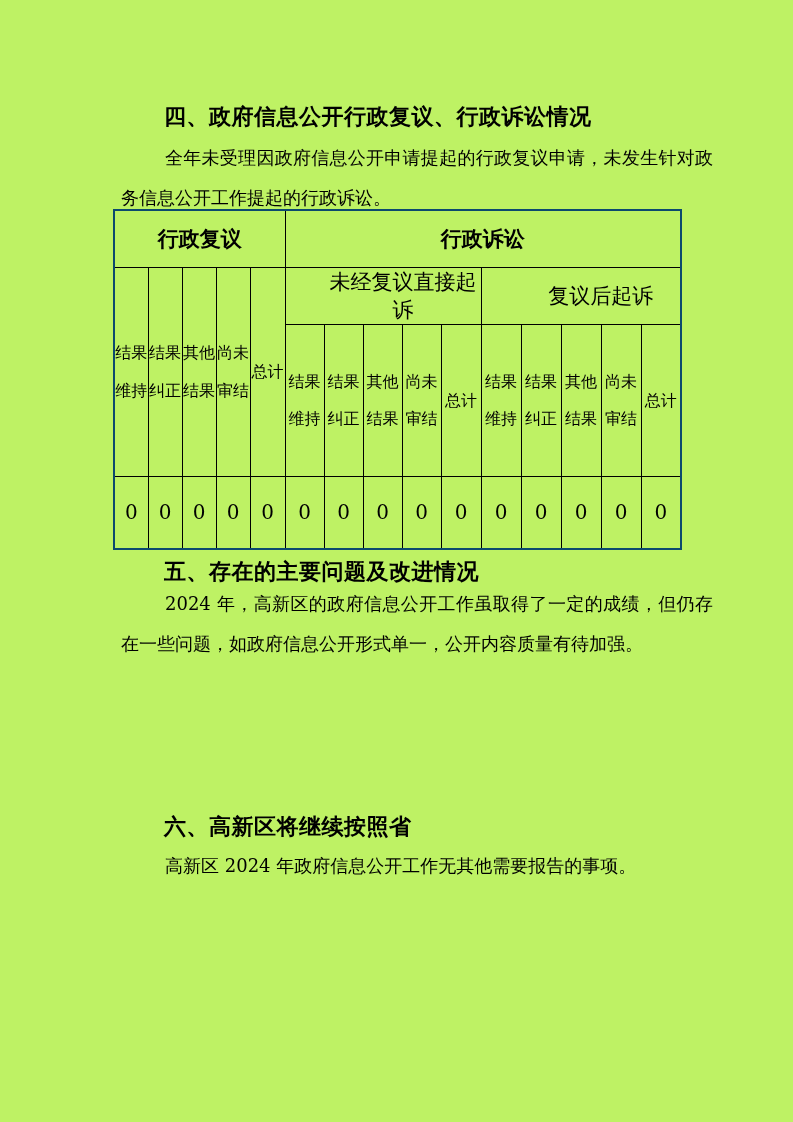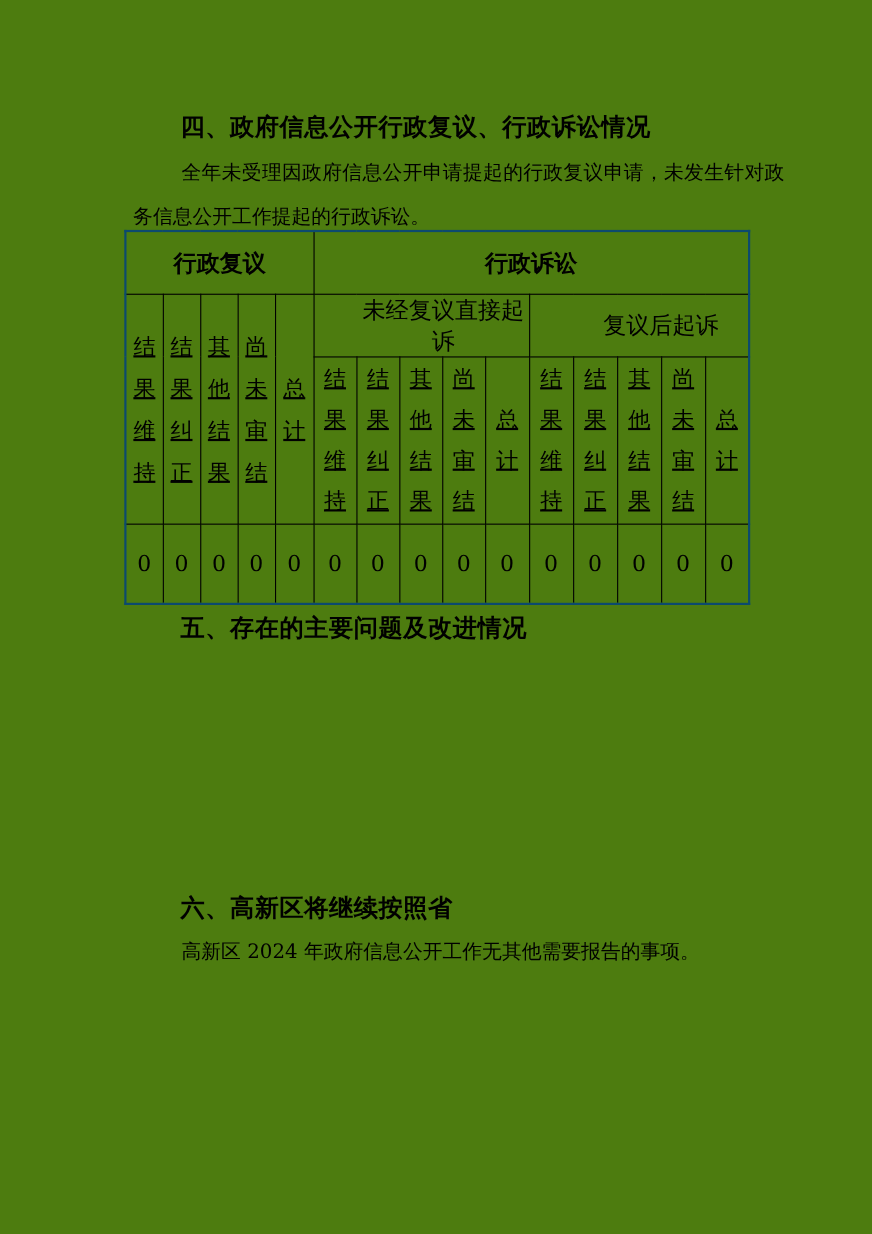--- a/index.html
+++ b/index.html
@@ -1,21 +1,21 @@
 <!DOCTYPE html>
 <html><head>
 <meta charset="utf-8">
 <style>
   html, body { margin: 0; padding: 0; background: #e8e8e8; }
   .page {
     position: relative;
     width: 793px;
     height: 1122px;
     margin: 0 auto;
-    background: #4d7c0f;
+    background: #bef264;
     color: #000000;
     font-family: "DejaVu Serif", "Liberation Serif", serif;
     overflow: hidden;
   }
   .heading {
     position: absolute;
     left: 164px;
     font-family: "DejaVu Sans", "Liberation Sans", sans-serif;
     font-weight: bold;
     font-size: 22px;
@@ -61,25 +61,24 @@
     font-family: "DejaVu Sans", "Liberation Sans", sans-serif;
     font-weight: bold;
     font-size: 21px;
   }
   .report-table .sub-header {
     font-size: 21px;
     font-weight: normal;
     padding-left: 40px;
   }
   .report-table .vhead {
-    font-size: 20px;
+    font-size: 16px;
     line-height: 37px;
     word-break: break-all;
     font-weight: normal;
-    text-decoration: underline;
   }
   .report-table .vhead-tall { line-height: 38px; }
   .report-table .value-cell { font-size: 20px; }
   tr.row-main   { height: 57px; }
   tr.row-sub    { height: 49px; }
   tr.row-vhead  { height: 152px; }
   tr.row-values { height: 73px; }
 </style>
 </head>
 <body>
@@ -149,19 +148,20 @@
       <td class="value-cell">0</td>
       <td class="value-cell">0</td>
       <td class="value-cell">0</td>
       <td class="value-cell">0</td>
     </tr>
   </tbody>
     </table>
 
   <div class="heading" id="heading-5">五、存在的主要问题及改进情况</div>
 
+  <div class="para" id="para-5a">2024 年，高新区的政府信息公开工作虽取得了一定的成绩，但仍存在一些问题，如政府信息公开形式单一，公开内容质量有待加强。</div>
 
 
   <div class="heading" id="heading-6">六、高新区将继续按照省</div>
 
   <div class="para" id="para-6">高新区 2024 年政府信息公开工作无其他需要报告的事项。</div>
 
 </div>
 
 </body></html>

